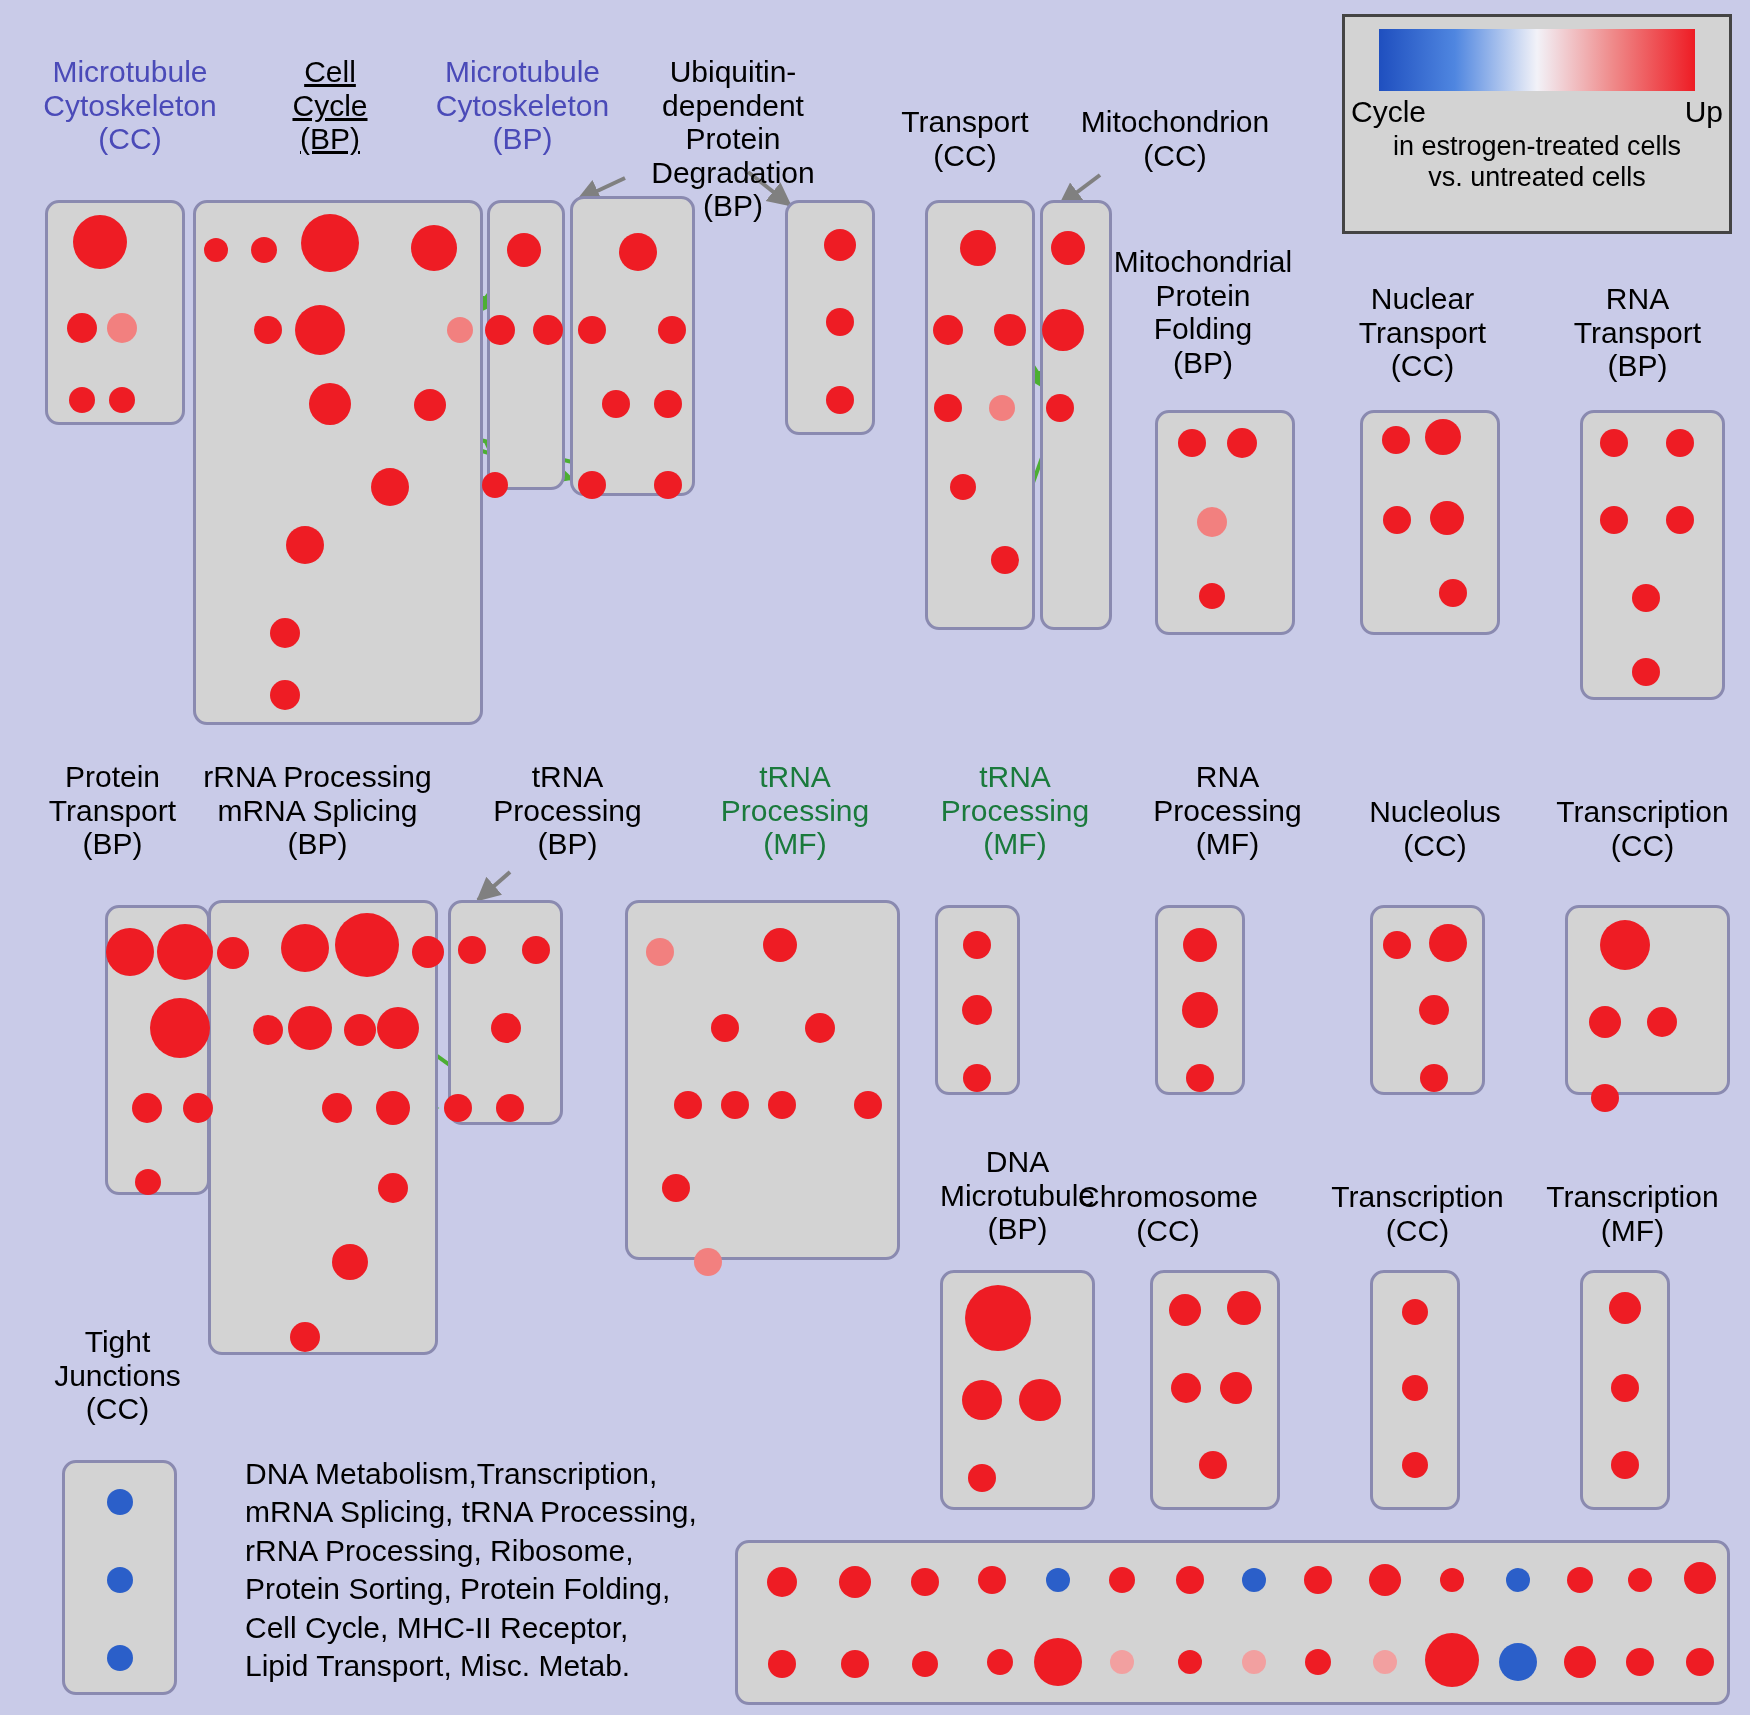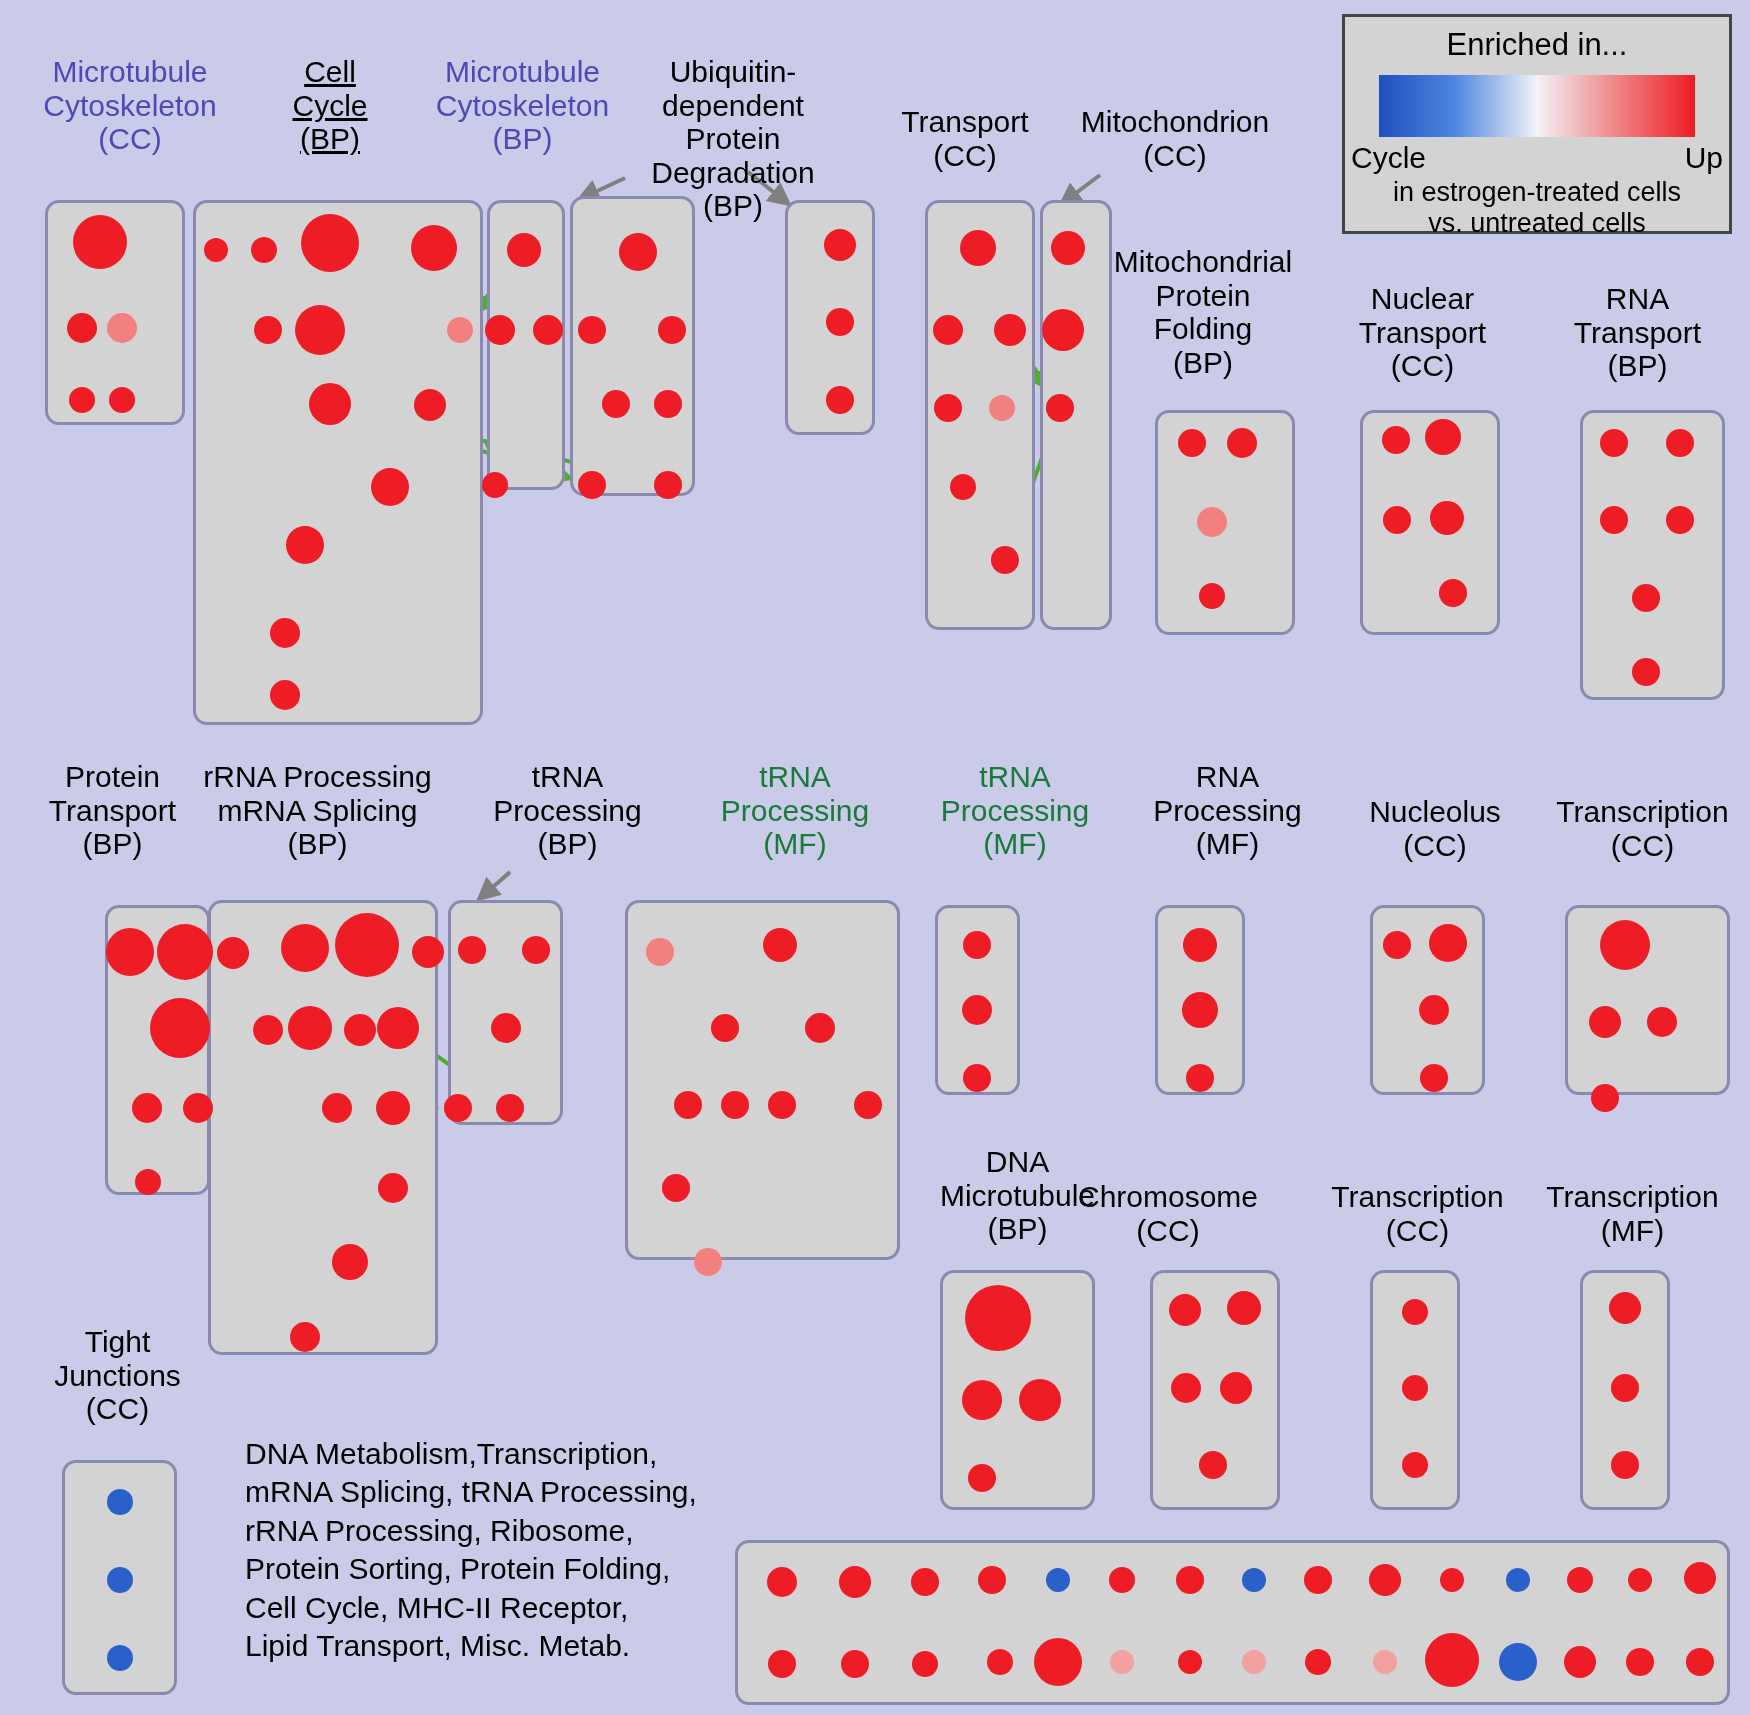--- a/index.html
+++ b/index.html
@@ -80,20 +80,21 @@
     margin-top: 2px;
     white-space: pre-line;
   }
   .blocktext {
     position: absolute;
     font-size: 30px;
     line-height: 1.28;
     color: #000;
     white-space: pre-line;
     text-align: left;
+    margin-top: 20px;
   }
 </style>
 </head>
 <body>
 
 <div id="canvas">
   <div class="stage" id="stage">
     <svg class="edges" id="edge-layer" viewBox="0 0 1750 1715">
       <defs>
         <marker id="arrow" markerWidth="7" markerHeight="7" refX="5.4" refY="3" orient="auto">
@@ -473,21 +474,20 @@
 (CC)</div>
       <div class="blocktext" style="left: 245px; top: 1435px;">DNA Metabolism,Transcription,
 mRNA Splicing, tRNA Processing,
 rRNA Processing, Ribosome,
 Protein Sorting, Protein Folding,
 Cell Cycle, MHC-II Receptor,
 Lipid Transport, Misc. Metab.</div>
     </div>
 
   <div class="legend" id="legend-box" style="left:1342px; top:14px; width:390px; height:220px;">
-    <div class="legend-title">Enriched in...</div>
     <div class="legend-bar"></div>
     <div class="legend-ends">
       <span>Cycle</span>
       <span>Up</span>
     </div>
     <div class="legend-sub">in estrogen-treated cells
 vs. untreated cells</div>
   </div>
 </div>
 

